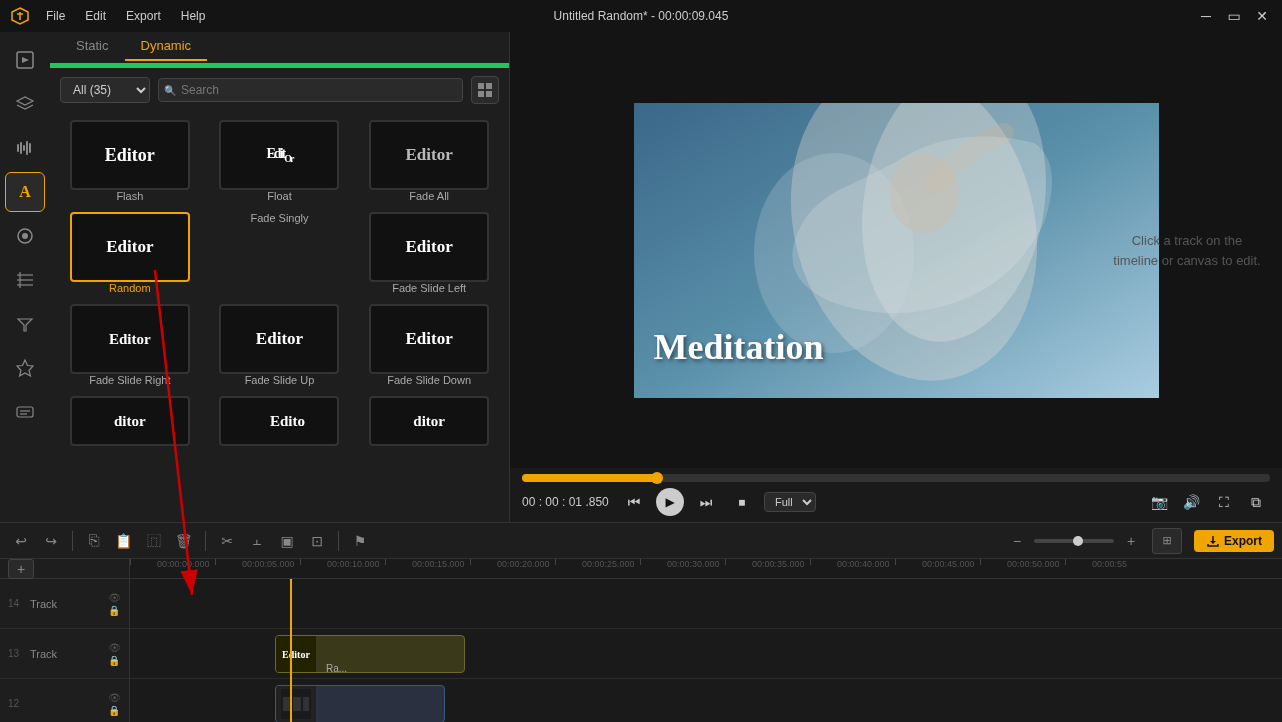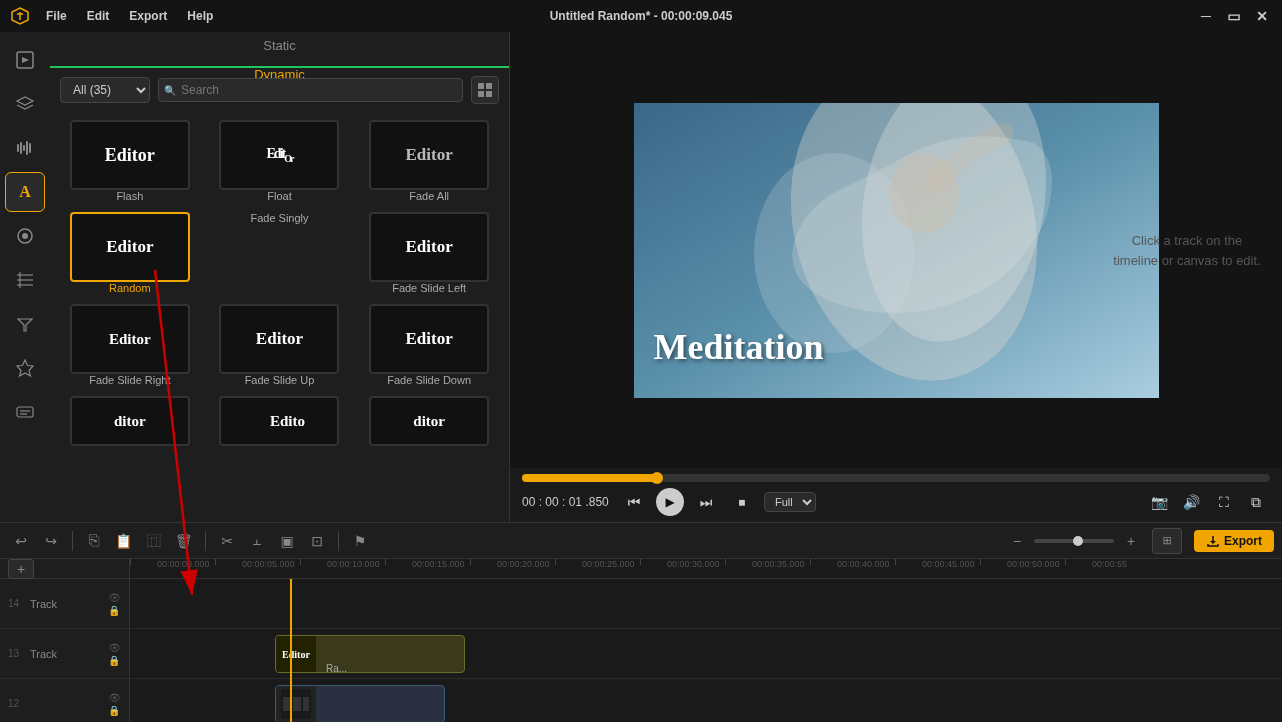--- a/index.html
+++ b/index.html
@@ -17,21 +17,20 @@
 
     
     #title-bar {
       height: 32px;
       background: #141414;
       display: flex;
       align-items: center;
       justify-content: space-between;
       padding: 14px 8px;
       flex-shrink: 0;
-      font-weight: bold;
     }
     #title-bar-left { display: flex; align-items: center; gap: 6px; }
     #app-logo {
       width: 24px; height: 24px;
       display: flex; align-items: center; justify-content: center;
     }
     #app-logo svg { width: 20px; height: 20px; }
     #menu-bar { display: flex; gap: 4px; }
     .menu-item {
       padding: 2px 8px;
@@ -91,25 +90,24 @@
       background: #1e1e1e;
       display: flex;
       flex-direction: column;
       border-right: 1px solid #333;
       flex-shrink: 0;
     }
 
     
     #panel-tabs {
       display: flex;
-      border-bottom: 2px solid #22c55e;
+      border-bottom: 5px solid #22c55e;
       padding: 0 10px;
       height: 36px;
-      align-items: center;
-      flex-direction: column;
+      align-items: flex-start;
     }
     .panel-tab {
       padding: 6px 16px;
       cursor: pointer;
       color: #888;
       font-size: 13px;
       border-bottom: 2px solid transparent;
     }
     .panel-tab.active { color: #f0a500; border-bottom: 2px solid #f0a500; }
 

